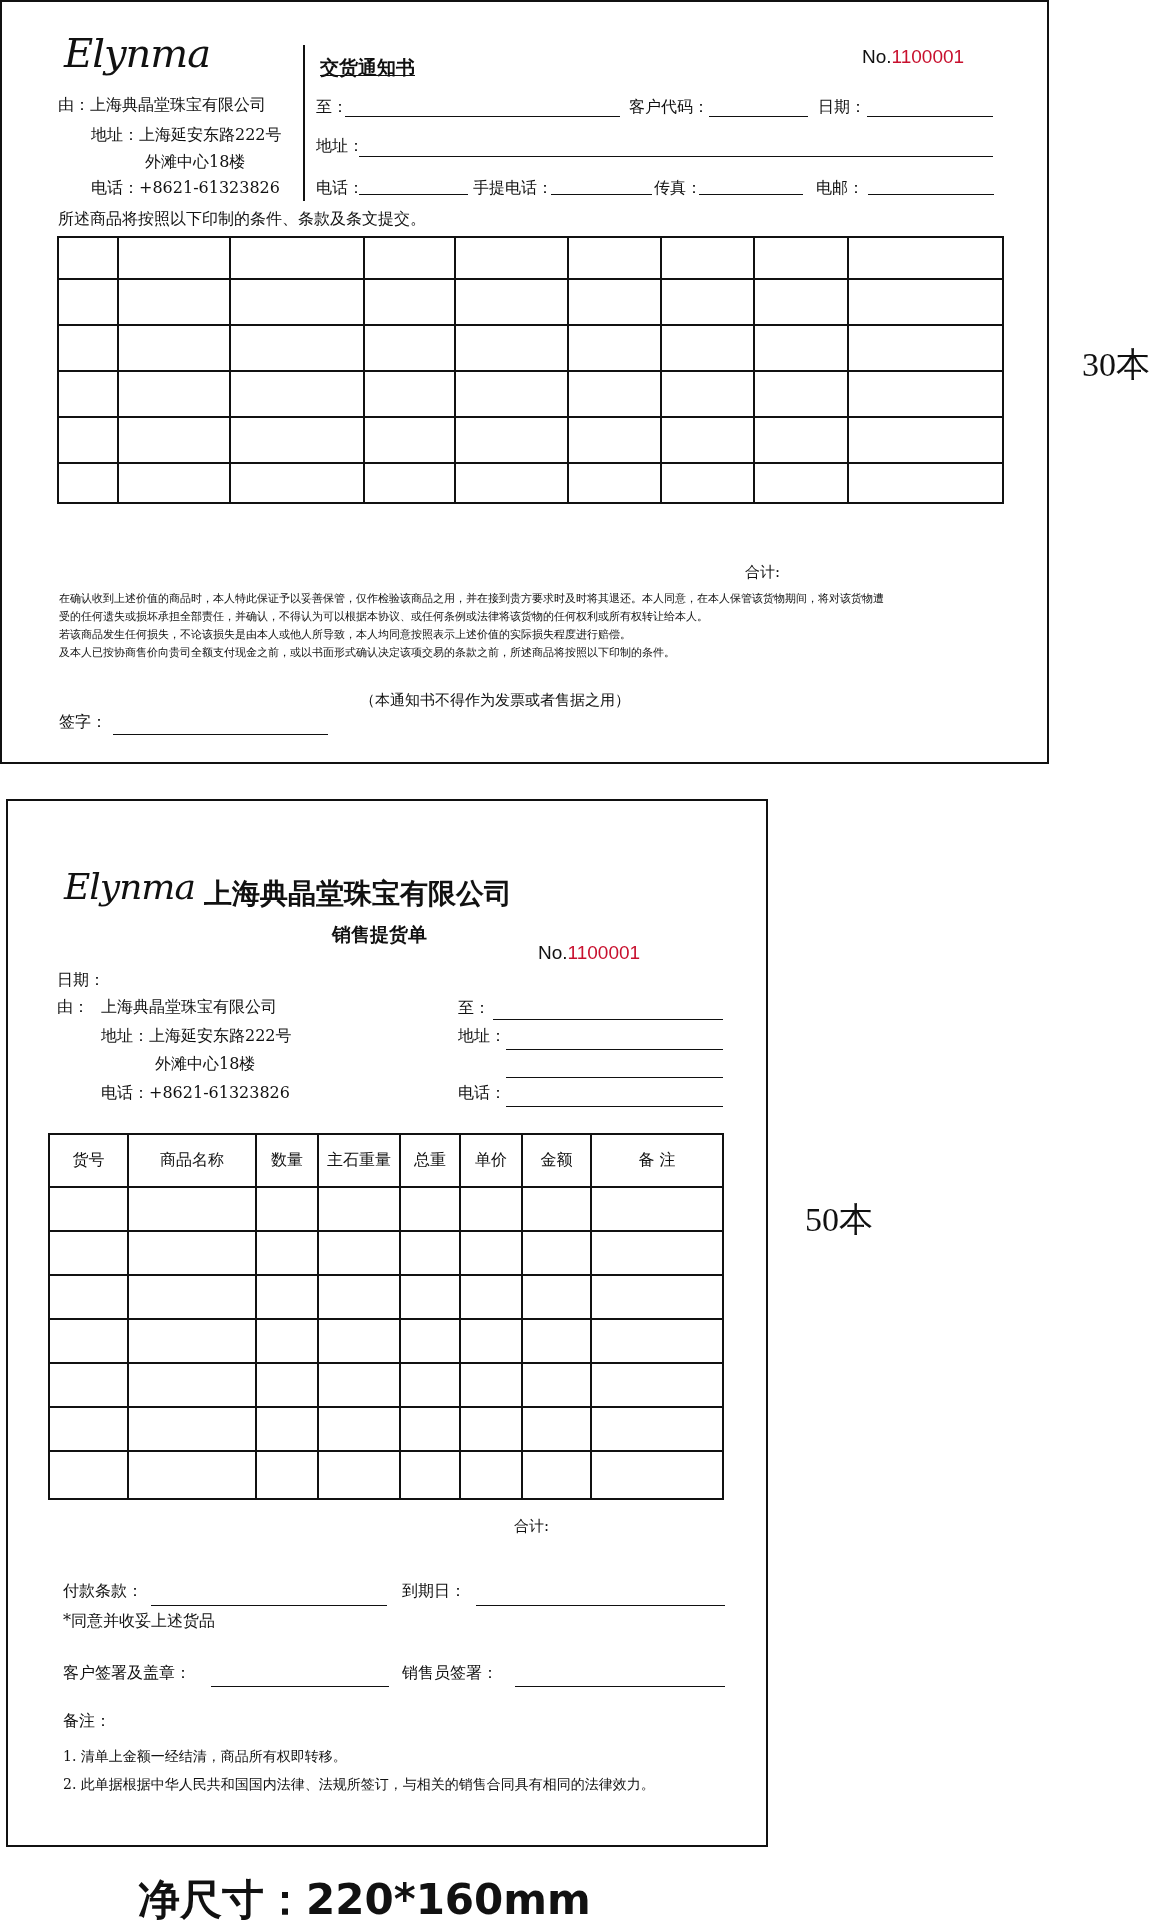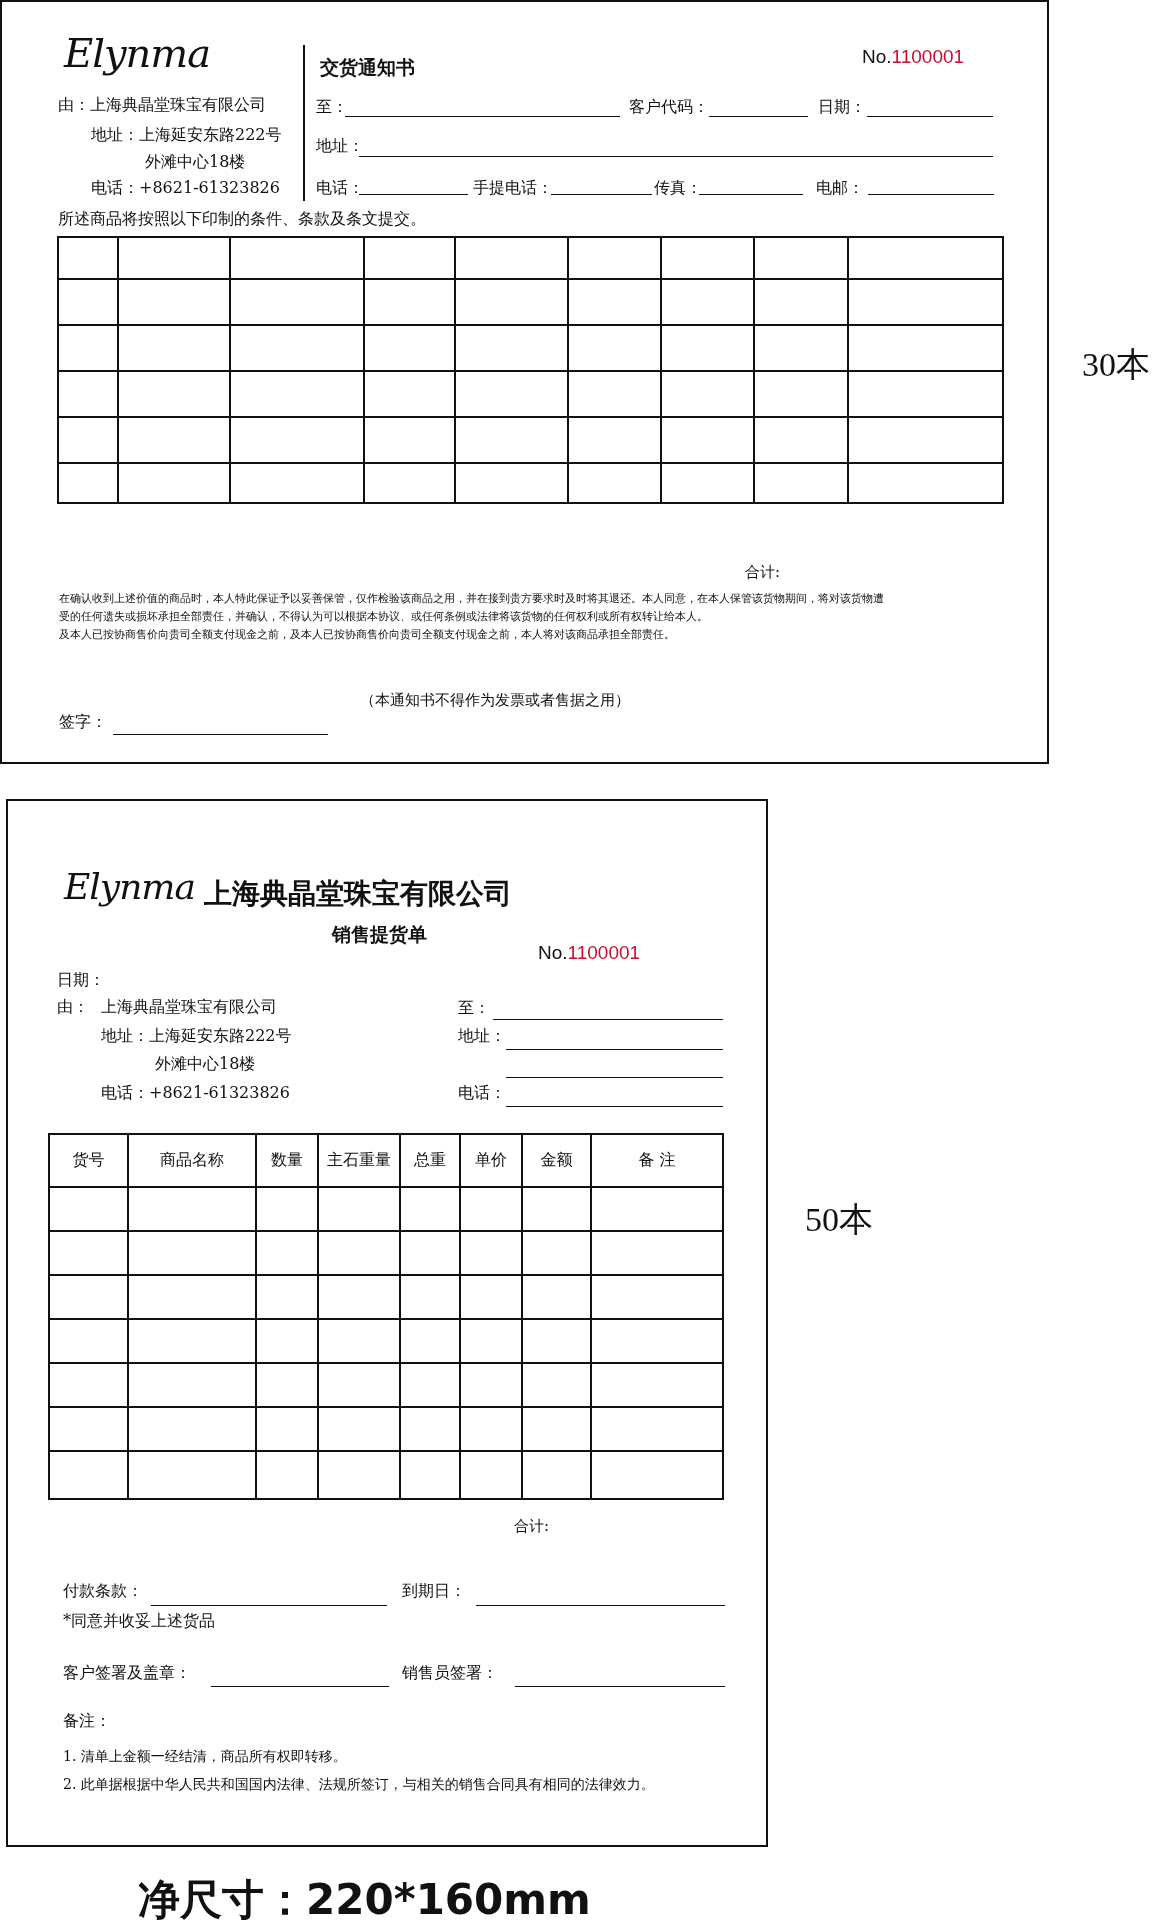--- a/index.html
+++ b/index.html
@@ -37,21 +37,21 @@
   <div class="abs serif t16" style="left:89px;top:123px;">
     <span>地址：</span><span>上海延安东路222号</span>
   </div>
   <div class="abs serif t16" style="left:143px;top:150px;">外滩中心18楼</div>
   <div class="abs serif t16" style="left:89px;top:176px;">
     <span>电话：</span><span>+8621-61323826</span>
   </div>
 
   <div class="vline" style="left:301px;top:43px;height:156px;"></div>
 
-  <div class="abs sans" style="left:318px;top:53px;font-size:19px;font-weight:bold;">交货通知书</div>
+  <div class="abs sans" style="left:318px;top:53px;font-size:19px;font-weight:bold;text-decoration:underline;">交货通知书</div>
   <div class="no" style="left:860px;top:44px;">
     <span>No.</span><span class="red">1100001</span>
   </div>
 
   <div class="abs serif t16" style="left:314px;top:95px;">至：</div>
   <div class="line" style="left:343px;top:114px;width:275px;"></div>
   <div class="abs serif t16" style="left:627px;top:95px;">客户代码：</div>
   <div class="line" style="left:707px;top:114px;width:99px;"></div>
   <div class="abs serif t16" style="left:816px;top:95px;">日期：</div>
   <div class="line" style="left:865px;top:114px;width:126px;"></div>
@@ -150,21 +150,22 @@
           <td></td>
         </tr>
   </tbody>
     </table>
 
   <div class="abs serif t15" style="left:743px;top:561px;">合计:</div>
 
   <div class="abs serif t11" style="left:57px;top:588px;width:960px;">
     <div>在确认收到上述价值的商品时，本人特此保证予以妥善保管，仅作检验该商品之用，并在接到贵方要求时及时将其退还。本人同意，在本人保管该货物期间，将对该货物遭</div>
     <div>受的任何遗失或损坏承担全部责任，并确认，不得认为可以根据本协议、或任何条例或法律将该货物的任何权利或所有权转让给本人。</div>
-    <div>及本人已按协商售价向贵司全额支付现金之前，及本人已按协商售价向贵司全额支付现金之前，本人将对该商品承担全部责任。</div>
+    <div>若该商品发生任何损失，不论该损失是由本人或他人所导致，本人均同意按照表示上述价值的实际损失程度进行赔偿。</div>
+    <div>及本人已按协商售价向贵司全额支付现金之前，或以书面形式确认决定该项交易的条款之前，所述商品将按照以下印制的条件。</div>
   </div>
 
   <div class="abs serif t15" style="left:358px;top:689px;">（本通知书不得作为发票或者售据之用）</div>
 
   <div class="abs serif t16" style="left:57px;top:710px;">签字：</div>
   <div class="line" style="left:111px;top:732px;width:215px;"></div>
 </div>
 
 <div class="sidelabel" style="left:1082px;top:342px;">30本</div>
 

